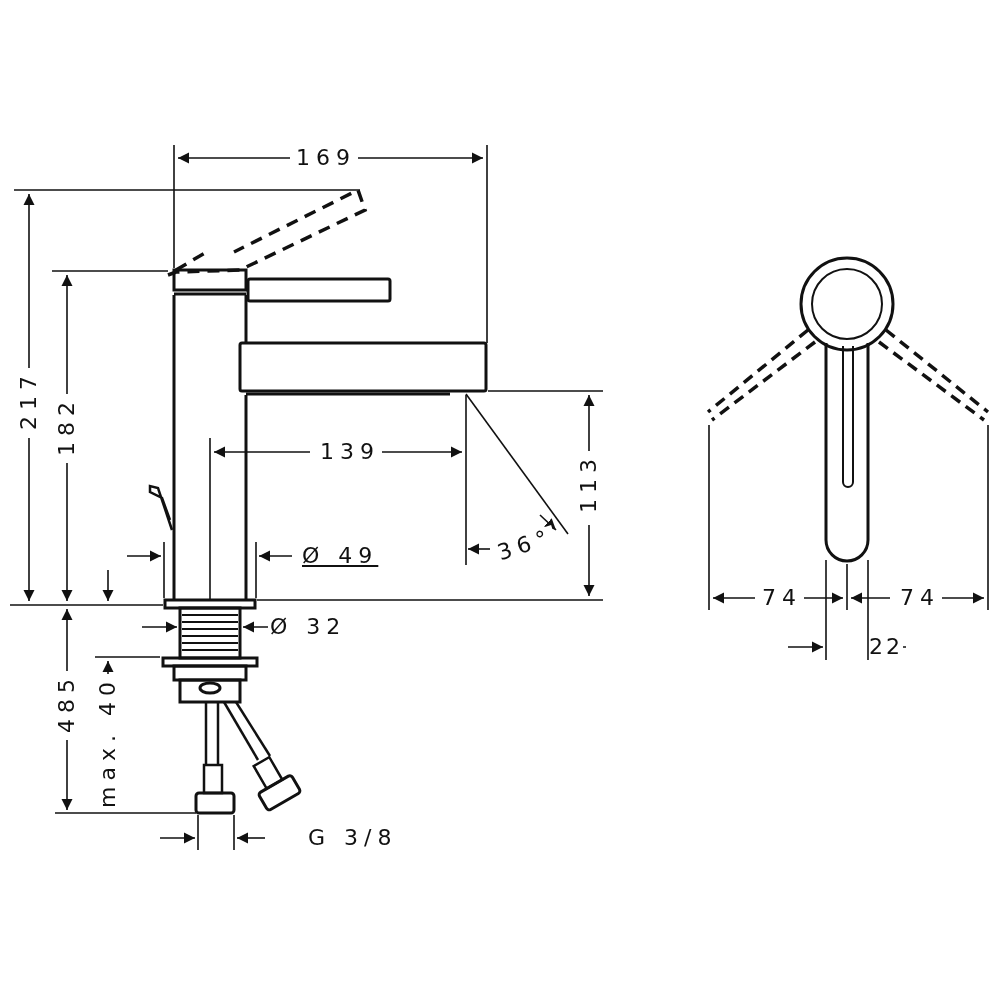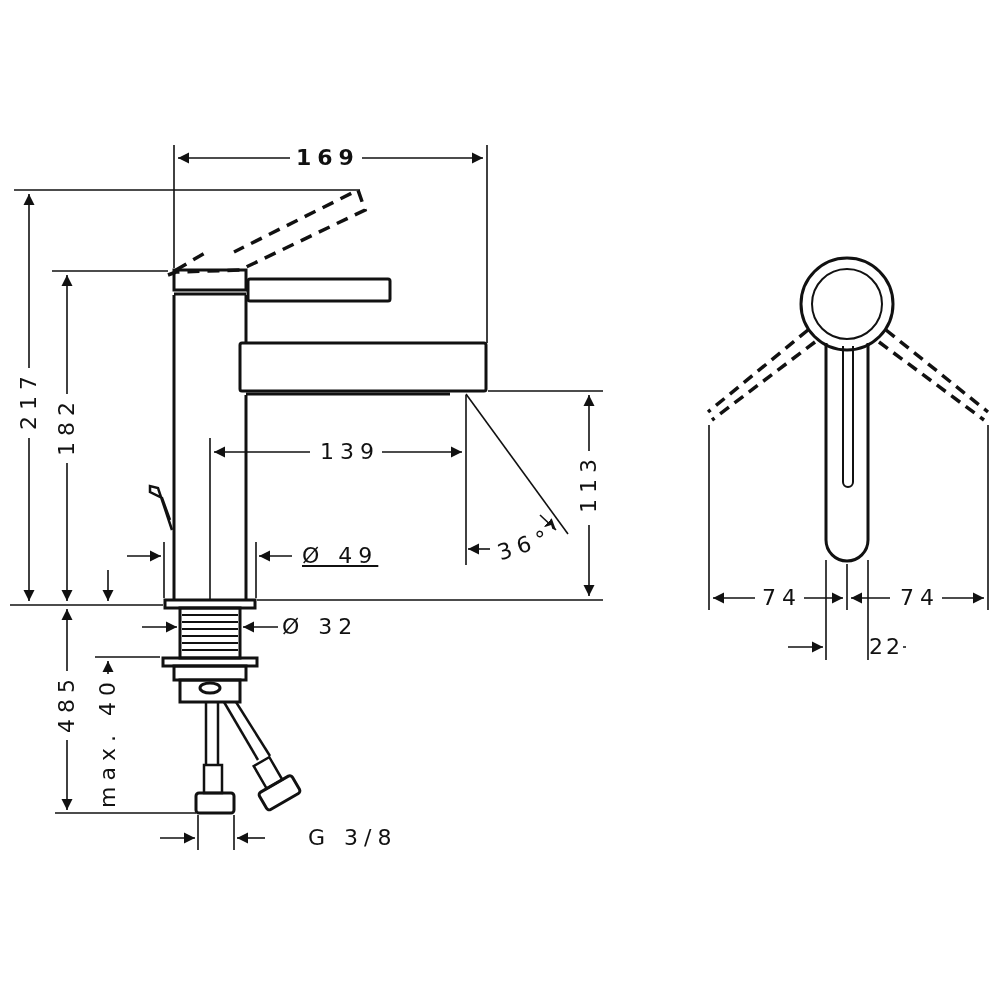--- a/index.html
+++ b/index.html
@@ -139,26 +139,26 @@
     <line x1="847" y1="564" x2="847" y2="610"></line>
     <line x1="713" y1="598" x2="755" y2="598" marker-start="url(#ah)"></line>
     <line x1="800" y1="598" x2="843" y2="598" marker-end="url(#ah)"></line>
     <line x1="851" y1="598" x2="890" y2="598" marker-start="url(#ah)"></line>
     <line x1="942" y1="598" x2="984" y2="598" marker-end="url(#ah)"></line>
     <line x1="788" y1="647" x2="823" y2="647" marker-end="url(#ah)"></line>
     <line x1="906" y1="647" x2="871" y2="647" marker-end="url(#ah)"></line>
   </g>
 </svg>
 
-<div class="lbl" style="left:294px;top:147px;font-weight:bold;">169</div>
+<div class="lbl" style="left:294px;top:147px;">169</div>
 <div class="lbl vert" style="left:18px;top:432px;">217</div>
 <div class="lbl vert" style="left:56px;top:458px;">182</div>
 <div class="lbl" style="left:318px;top:441px;">139</div>
 <div class="lbl" style="left:495px;top:534px;transform:rotate(-18deg);">36°</div>
 <div class="lbl vert" style="left:578px;top:515px;">113</div>
 <div class="lbl" style="left:300px;top:545px;text-decoration:underline;">Ø 49</div>
-<div class="lbl" style="left:280px;top:616px;text-align:center;">Ø 32</div>
+<div class="lbl" style="left:268px;top:616px;text-align:center;">Ø 32</div>
 <div class="lbl vert" style="left:56px;top:735px;">485</div>
 <div class="lbl vert" style="left:97px;top:810px;">max. 40</div>
 <div class="lbl" style="left:274px;top:827px;margin-left:32px;">G 3/8</div>
 <div class="lbl" style="left:760px;top:587px;">74</div>
 <div class="lbl" style="left:898px;top:587px;">74</div>
 <div class="lbl" style="left:829px;top:636px;letter-spacing:3px;padding:0;margin-left:40px;">22</div>
 
 </body></html>

